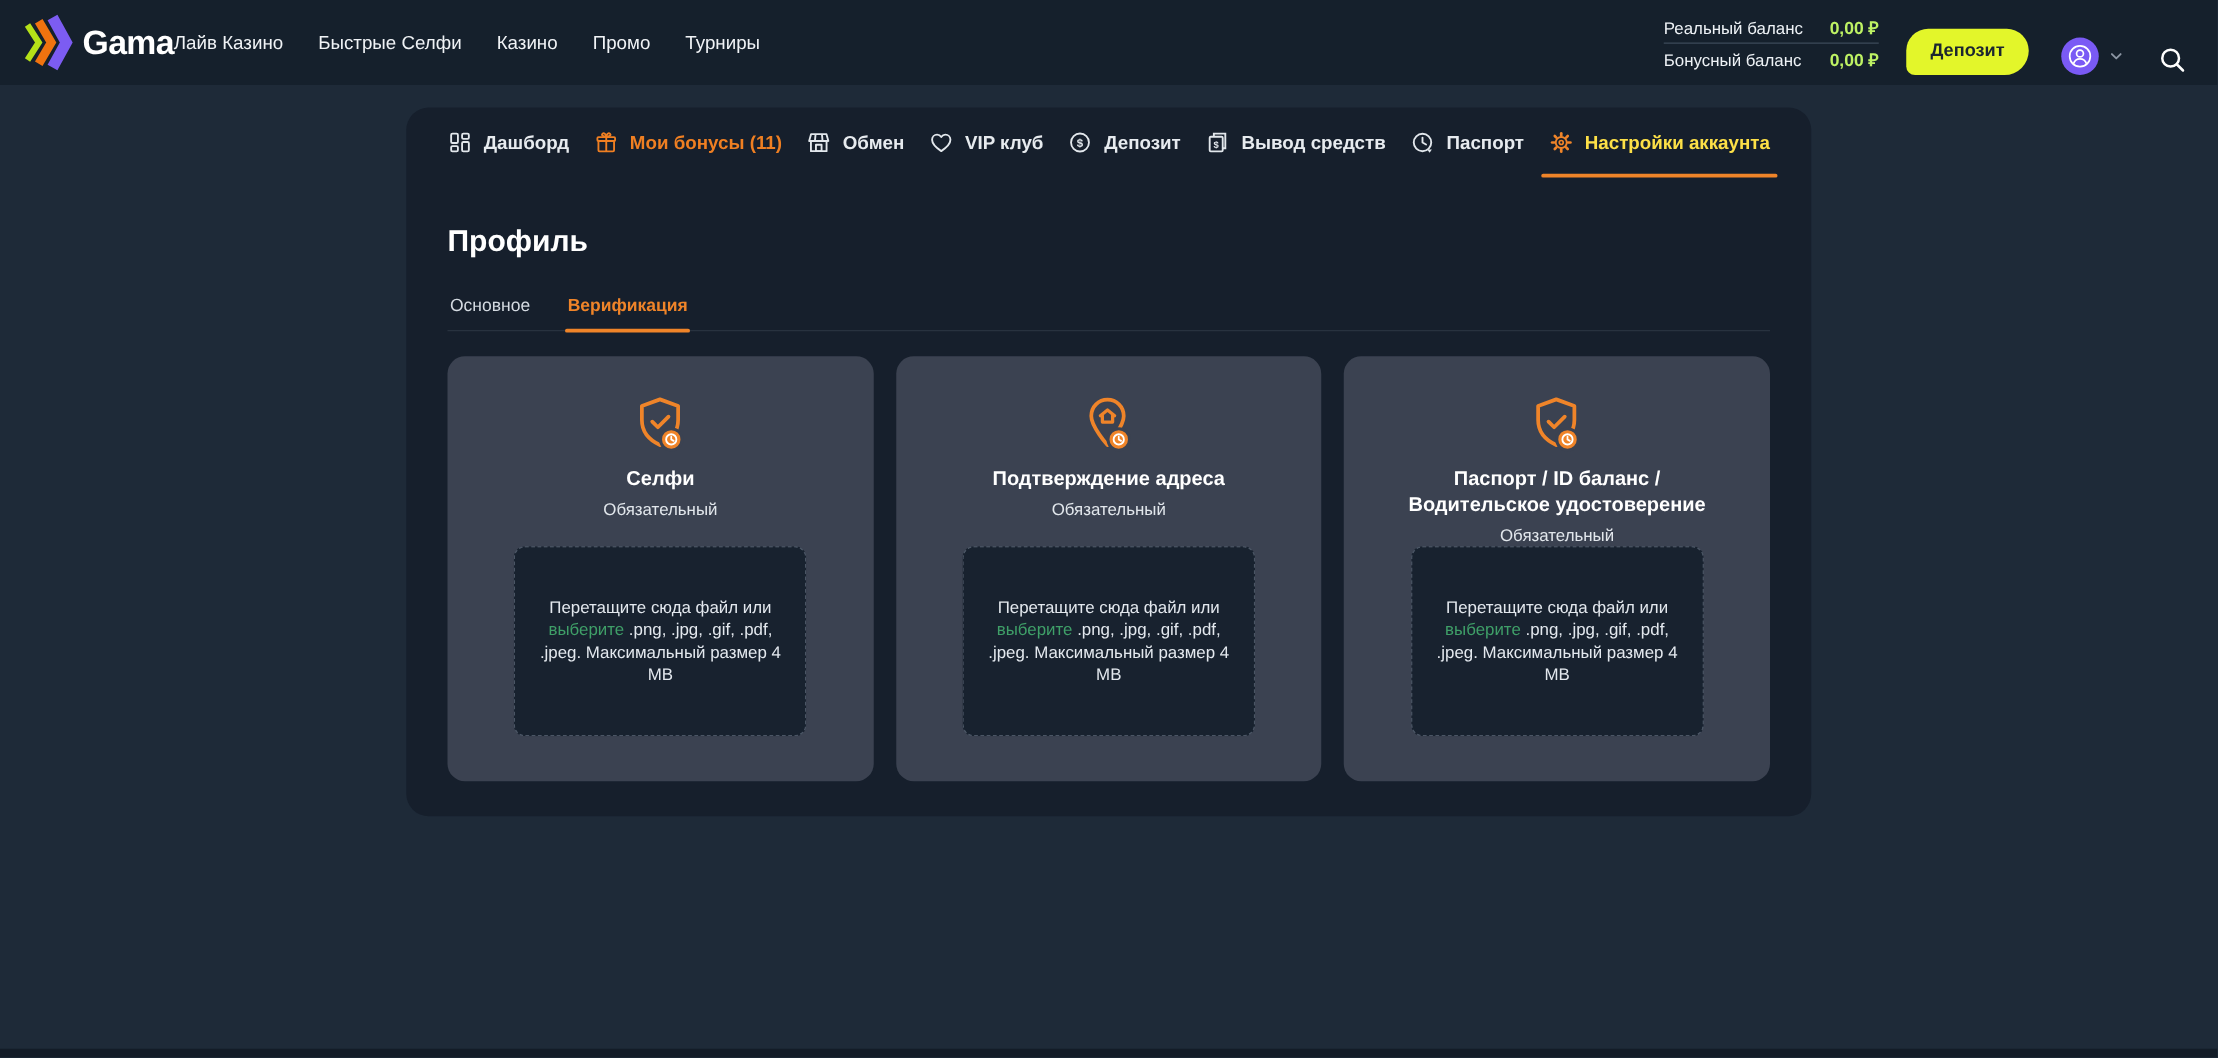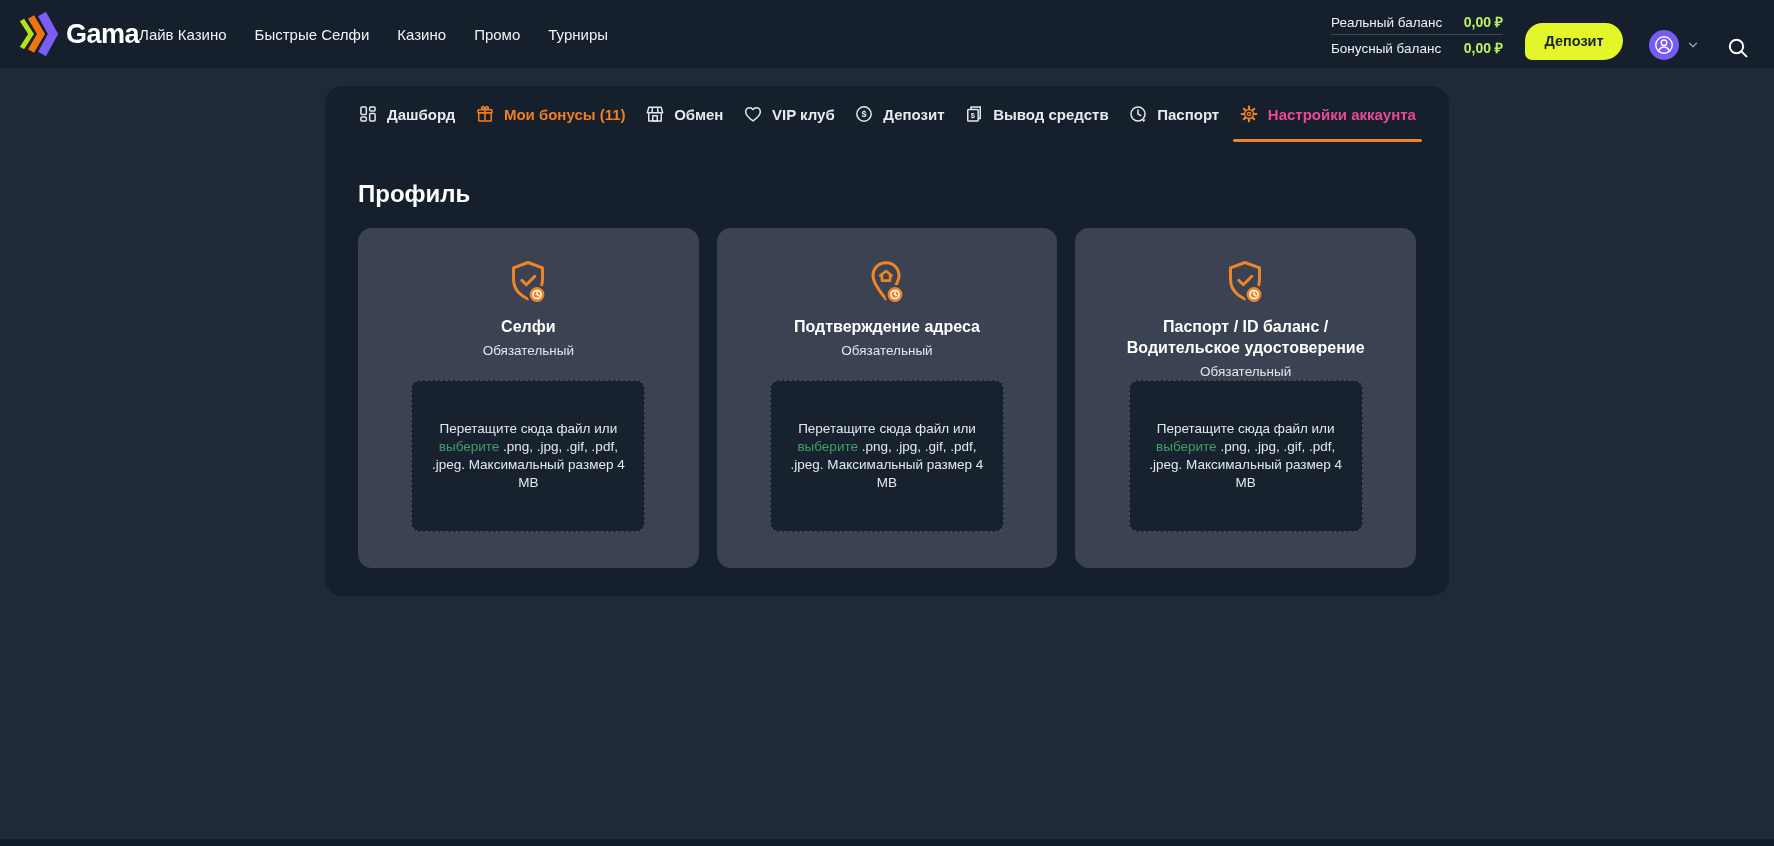--- a/index.html
+++ b/index.html
@@ -48,21 +48,21 @@
     height:56px; display:flex; align-items:center;
     justify-content:space-between;
   }
   .tab {
     position:relative; height:56px;
     display:flex; align-items:center; gap:9px;
     font-size:15px; font-weight:600; color:#e7ebef;
     cursor:pointer; white-space:nowrap;
   }
   .tab.accent { color:#ef7f22; }
-  .tab.active { color:#ec4899; }
+  .tab.active { color:#fde047; }
   .tab.active::after {
     content:""; position:absolute; left:-6px; right:-6px; bottom:0;
     height:3px; background:#ef8429; border-radius:2px;
   }
   .page-title { font-size:24px; font-weight:700; color:#fff; margin:38px 0 0; }
   .subtabs {
     margin-top:28px; display:flex; gap:26px;
     border-bottom:1px solid #28323f;
   }
   .subtab {
@@ -254,20 +254,28 @@
               <line x1="16.7" y1="16.7" x2="18.2" y2="18.2"></line>
             </g>
           </g>
         </svg>
         <span>Настройки аккаунта</span>
       </div>
     </div>
 
     <h1 class="page-title">Профиль</h1>
 
+    <div class="subtabs">
+      <div class="subtab">
+        <span>Основное</span>
+      </div>
+      <div class="subtab active">
+        <span>Верификация</span>
+      </div>
+    </div>
 
     <div class="cards">
 
       <div class="card">
         <svg width="47" height="47" viewBox="0 0 47 47" style="margin:0 auto;">
           <path d="M23 4.5 L37.5 9.8 V21 C37.5 30.5 31.7 37 23 41 C14.3 37 8.5 30.5 8.5 21 V9.8 Z" fill="none" stroke="#ef8429" stroke-width="3" stroke-linejoin="round"></path>
           <path d="M16.8 22.3 L21.3 26.8 L29.8 18.3" fill="none" stroke="#ef8429" stroke-width="3" stroke-linecap="round" stroke-linejoin="round"></path>
           <circle cx="32" cy="36.5" r="8.6" fill="#ef8429" stroke="#3b4251" stroke-width="2.4"></circle>
           <circle cx="32" cy="36.5" r="4.1" fill="none" stroke="#fff" stroke-width="1.5"></circle>
           <path d="M32 34.3 V36.6 L33.9 37.7" fill="none" stroke="#fff" stroke-width="1.4" stroke-linecap="round"></path>

